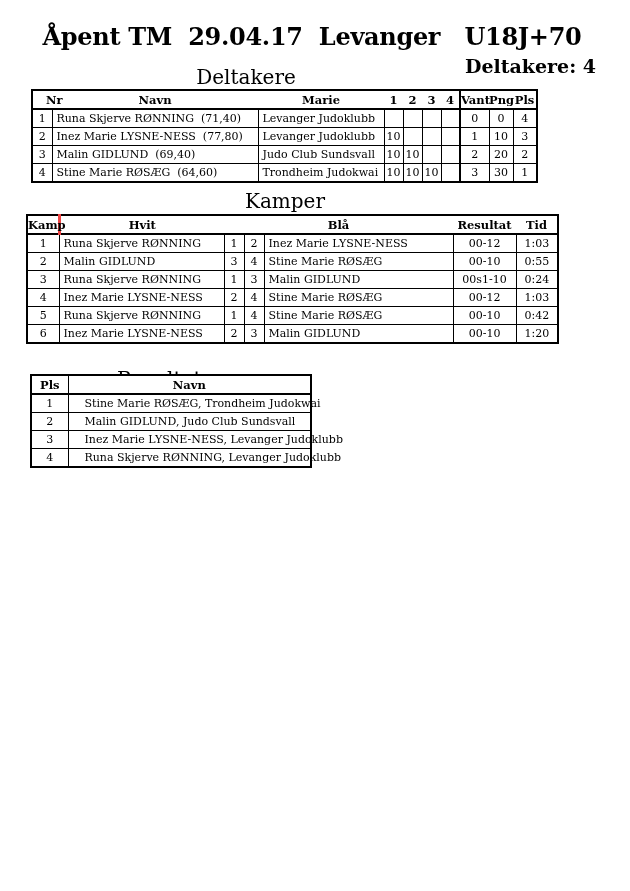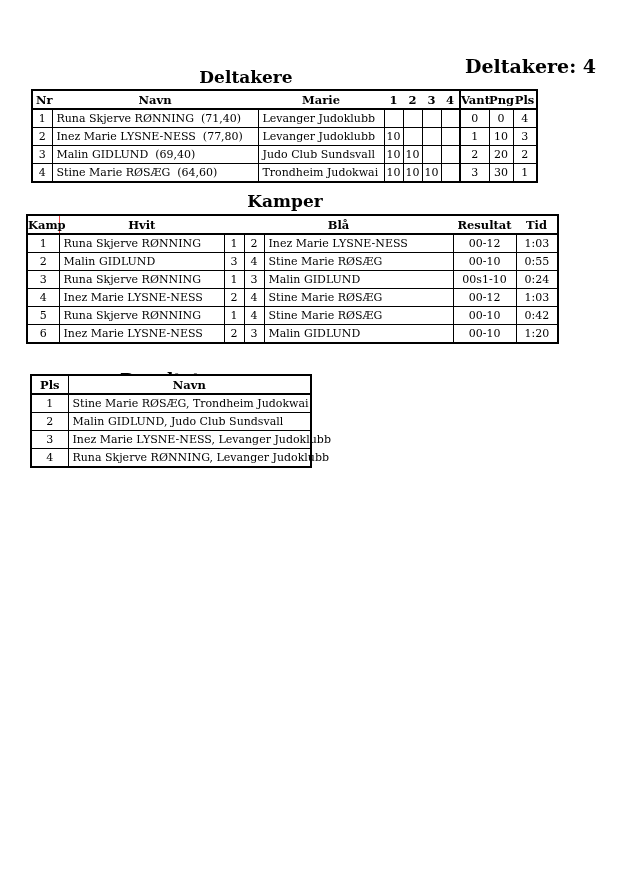--- a/index.html
+++ b/index.html
@@ -27,22 +27,22 @@
     top: 55px;
     left: 596px;
     transform: translateX(-100%);
     font-size: 19px;
     font-weight: bold;
     white-space: pre;
   }
   .sec-title {
     position: absolute;
     transform: translateX(-50%);
-    font-size: 17px;
-    font-weight: bold;
+    font-size: 20px;
+    font-weight: normal;
     line-height: 18px;
     white-space: pre;
   }
   .sec-deltakere { top: 68px; left: 246px; }
   .sec-kamper    { top: 192px; left: 285px; }
   .sec-resultater{ top: 370px; left: 170px; }
 
   table.tbl {
     position: absolute;
     border-collapse: collapse;
@@ -65,39 +65,40 @@
     font-size: 11.5px;
     border-left: none;
     border-right: none;
     border-bottom: 2px solid #000;
   }
   .tbl-deltakere { top: 89px;  left: 31px; width: 505px; }
   .tbl-kamper    { top: 214px; left: 26px; width: 531px; }
   .tbl-resultater{ top: 374px; left: 30px; width: 280px; }
 
   
-  .tbl-deltakere thead td:nth-child(1) { text-align: left; padding-left: 3px; }
+  .tbl-deltakere thead td:nth-child(1) { text-align: left; padding-left: 13px; }
   .tbl-deltakere tr td:nth-child(8) { border-left: 2px solid #000000; } 
   .tbl-deltakere tbody td:nth-child(2),
   .tbl-deltakere tbody td:nth-child(3) { text-align: left; padding-left: 4px; }
 
   
-  .tbl-kamper thead td:nth-child(1) { border-right: 1px solid #ef4444; }
+  .tbl-kamper thead td:nth-child(1) { border-right: 3px solid #ef4444; }
   .tbl-kamper tbody td:nth-child(2),
   .tbl-kamper tbody td:nth-child(5) { text-align: left; padding-left: 4px; }
 
   
   .tbl-resultater thead td:nth-child(1) { border-right: 1px solid #000; }
-  .tbl-resultater tbody td:nth-child(2) { text-align: left; padding-left: 4px; }
+  .tbl-resultater tbody td:nth-child(2) { text-align: left; padding-left: 16px; }
 </style>
 </head>
 <body>
 
 <div class="page">
 
+  <div class="main-title">Åpent TM  29.04.17  Levanger   U18J+70</div>
 
   <div class="count-label">Deltakere: 4</div>
 
   <div class="sec-title sec-deltakere">Deltakere</div>
 
   <table class="tbl tbl-deltakere">
     <colgroup>
       <col style="width:20px">
         <col style="width:206px">
         <col style="width:126px">

